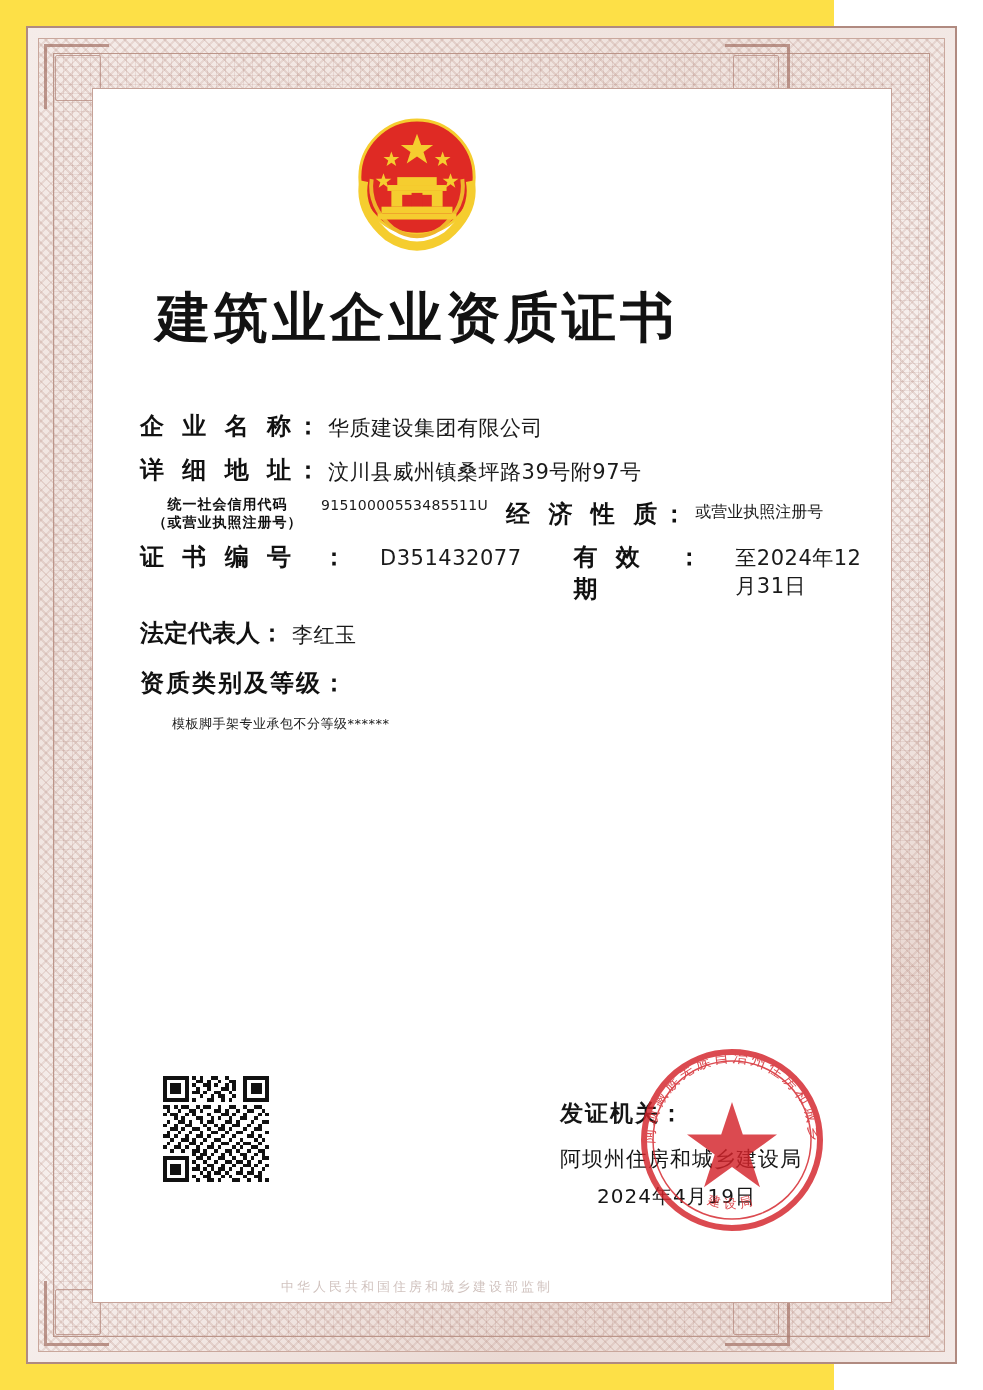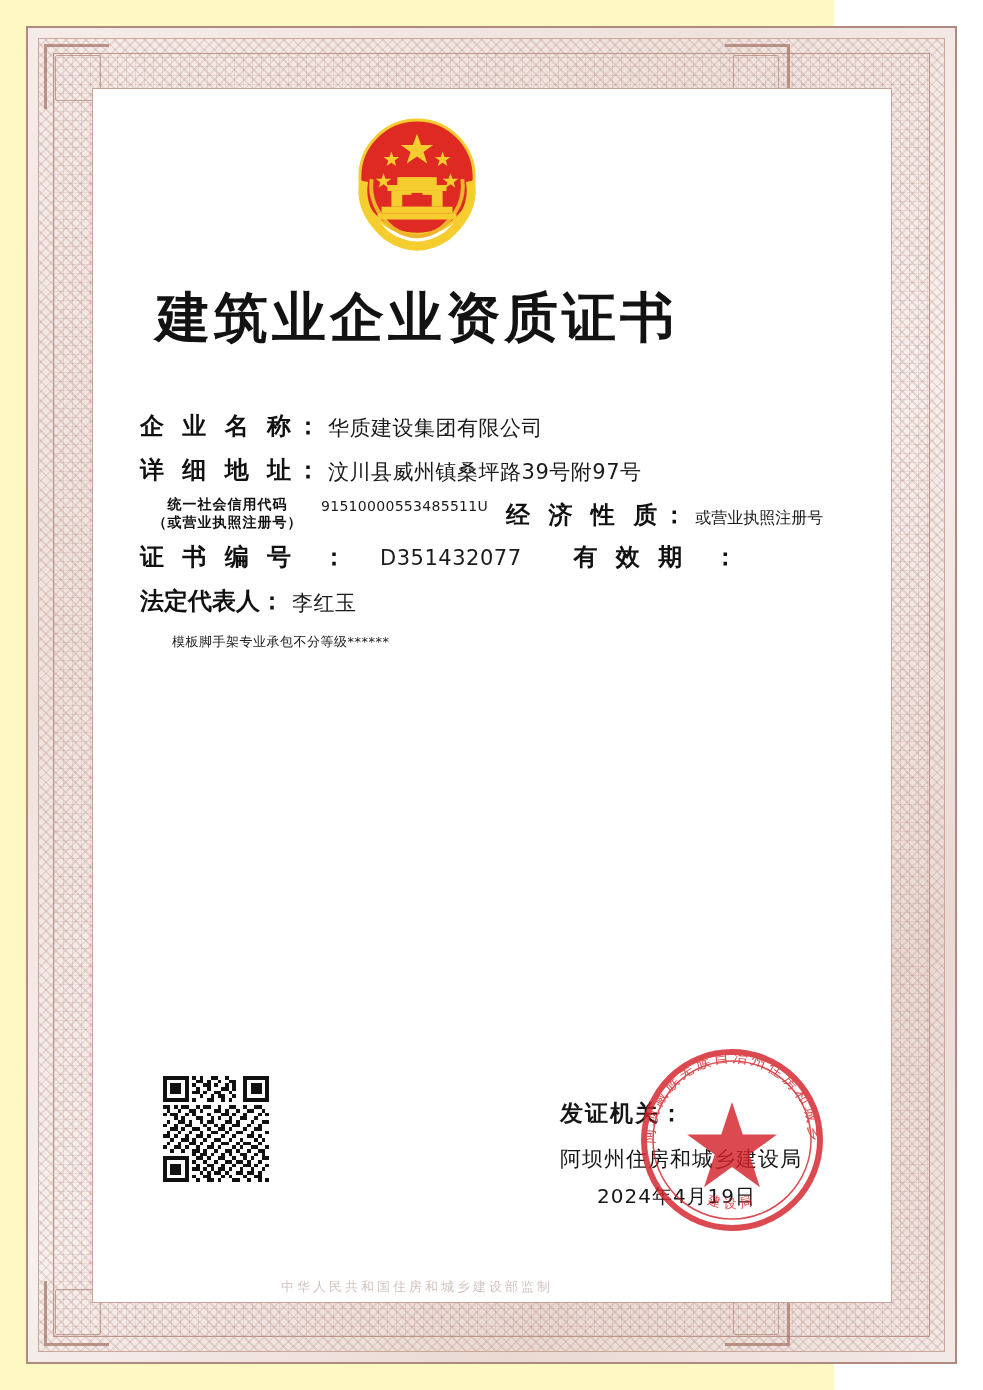--- a/index.html
+++ b/index.html
@@ -12,21 +12,21 @@
     height: 1390px;
     font-family: "DejaVu Sans", "Liberation Sans", sans-serif;
     overflow: hidden;
   }
 
   
   .page {
     position: relative;
     width: 834px;
     height: 1390px;
-    background: #fef9c3;
+    background: #fde047;
   }
   .outer-frame {
     position: absolute;
     left: 26px; top: 26px;
     width: 931px; height: 1338px;
     border: 2px solid #b08a80;
     background: linear-gradient(135deg, #f5ece9 0%, #efe2dd 30%, #f7f0ee 55%, #ead9d3 80%, #f3e9e6 100%);
     box-sizing: border-box;
   }
   .orn-band {
@@ -125,21 +125,21 @@
   }
   .f-value {
     font-size: 21px;
     color: #1a1a1a;
     letter-spacing: 0.5px;
   }
   .f-value.num { font-family: "DejaVu Sans", sans-serif; font-size: 21px; }
 
   .row-credit {
     display: flex;
-    align-items: flex-end;
+    align-items: center;
     margin-bottom: 10px;
   }
   .credit-label {
     font-size: 14px;
     font-weight: bold;
     line-height: 1.25;
     color: #111;
     text-align: center;
     letter-spacing: 1px;
     width: 175px;
@@ -298,28 +298,32 @@
       <span class="econ-label" style="margin-left:0">：</span>
       <span class="econ-val">或营业执照注册号</span>
     </div>
 
     <div class="row-cert">
       <span class="f-label">证 书 编 号</span>
       <span class="f-colon">：</span>
       <span class="f-value num">D351432077</span>
       <span class="valid-label">有 效 期</span>
       <span class="f-colon">：</span>
+      <span class="f-value">至2024年12月31日</span>
     </div>
 
     <div class="f-row">
       <span class="f-label tight">法定代表人</span>
       <span class="f-colon">：</span>
       <span class="f-value">李红玉</span>
     </div>
 
+    <div class="qual-head">
+      <span>资质类别及等级</span><span>：</span>
+    </div>
     <div class="qual-body">模板脚手架专业承包不分等级******</div>
   </div>
 
   <svg class="qr" viewBox="0 0 29 29" shape-rendering="crispEdges">
     <rect width="29" height="29" fill="#ffffff"></rect>
     <g fill="#111111">
       <rect x="0" y="0" width="7" height="1"></rect>
         <rect x="0" y="6" width="7" height="1"></rect>
       <rect x="0" y="0" width="1" height="7"></rect>
         <rect x="6" y="0" width="1" height="7"></rect>

